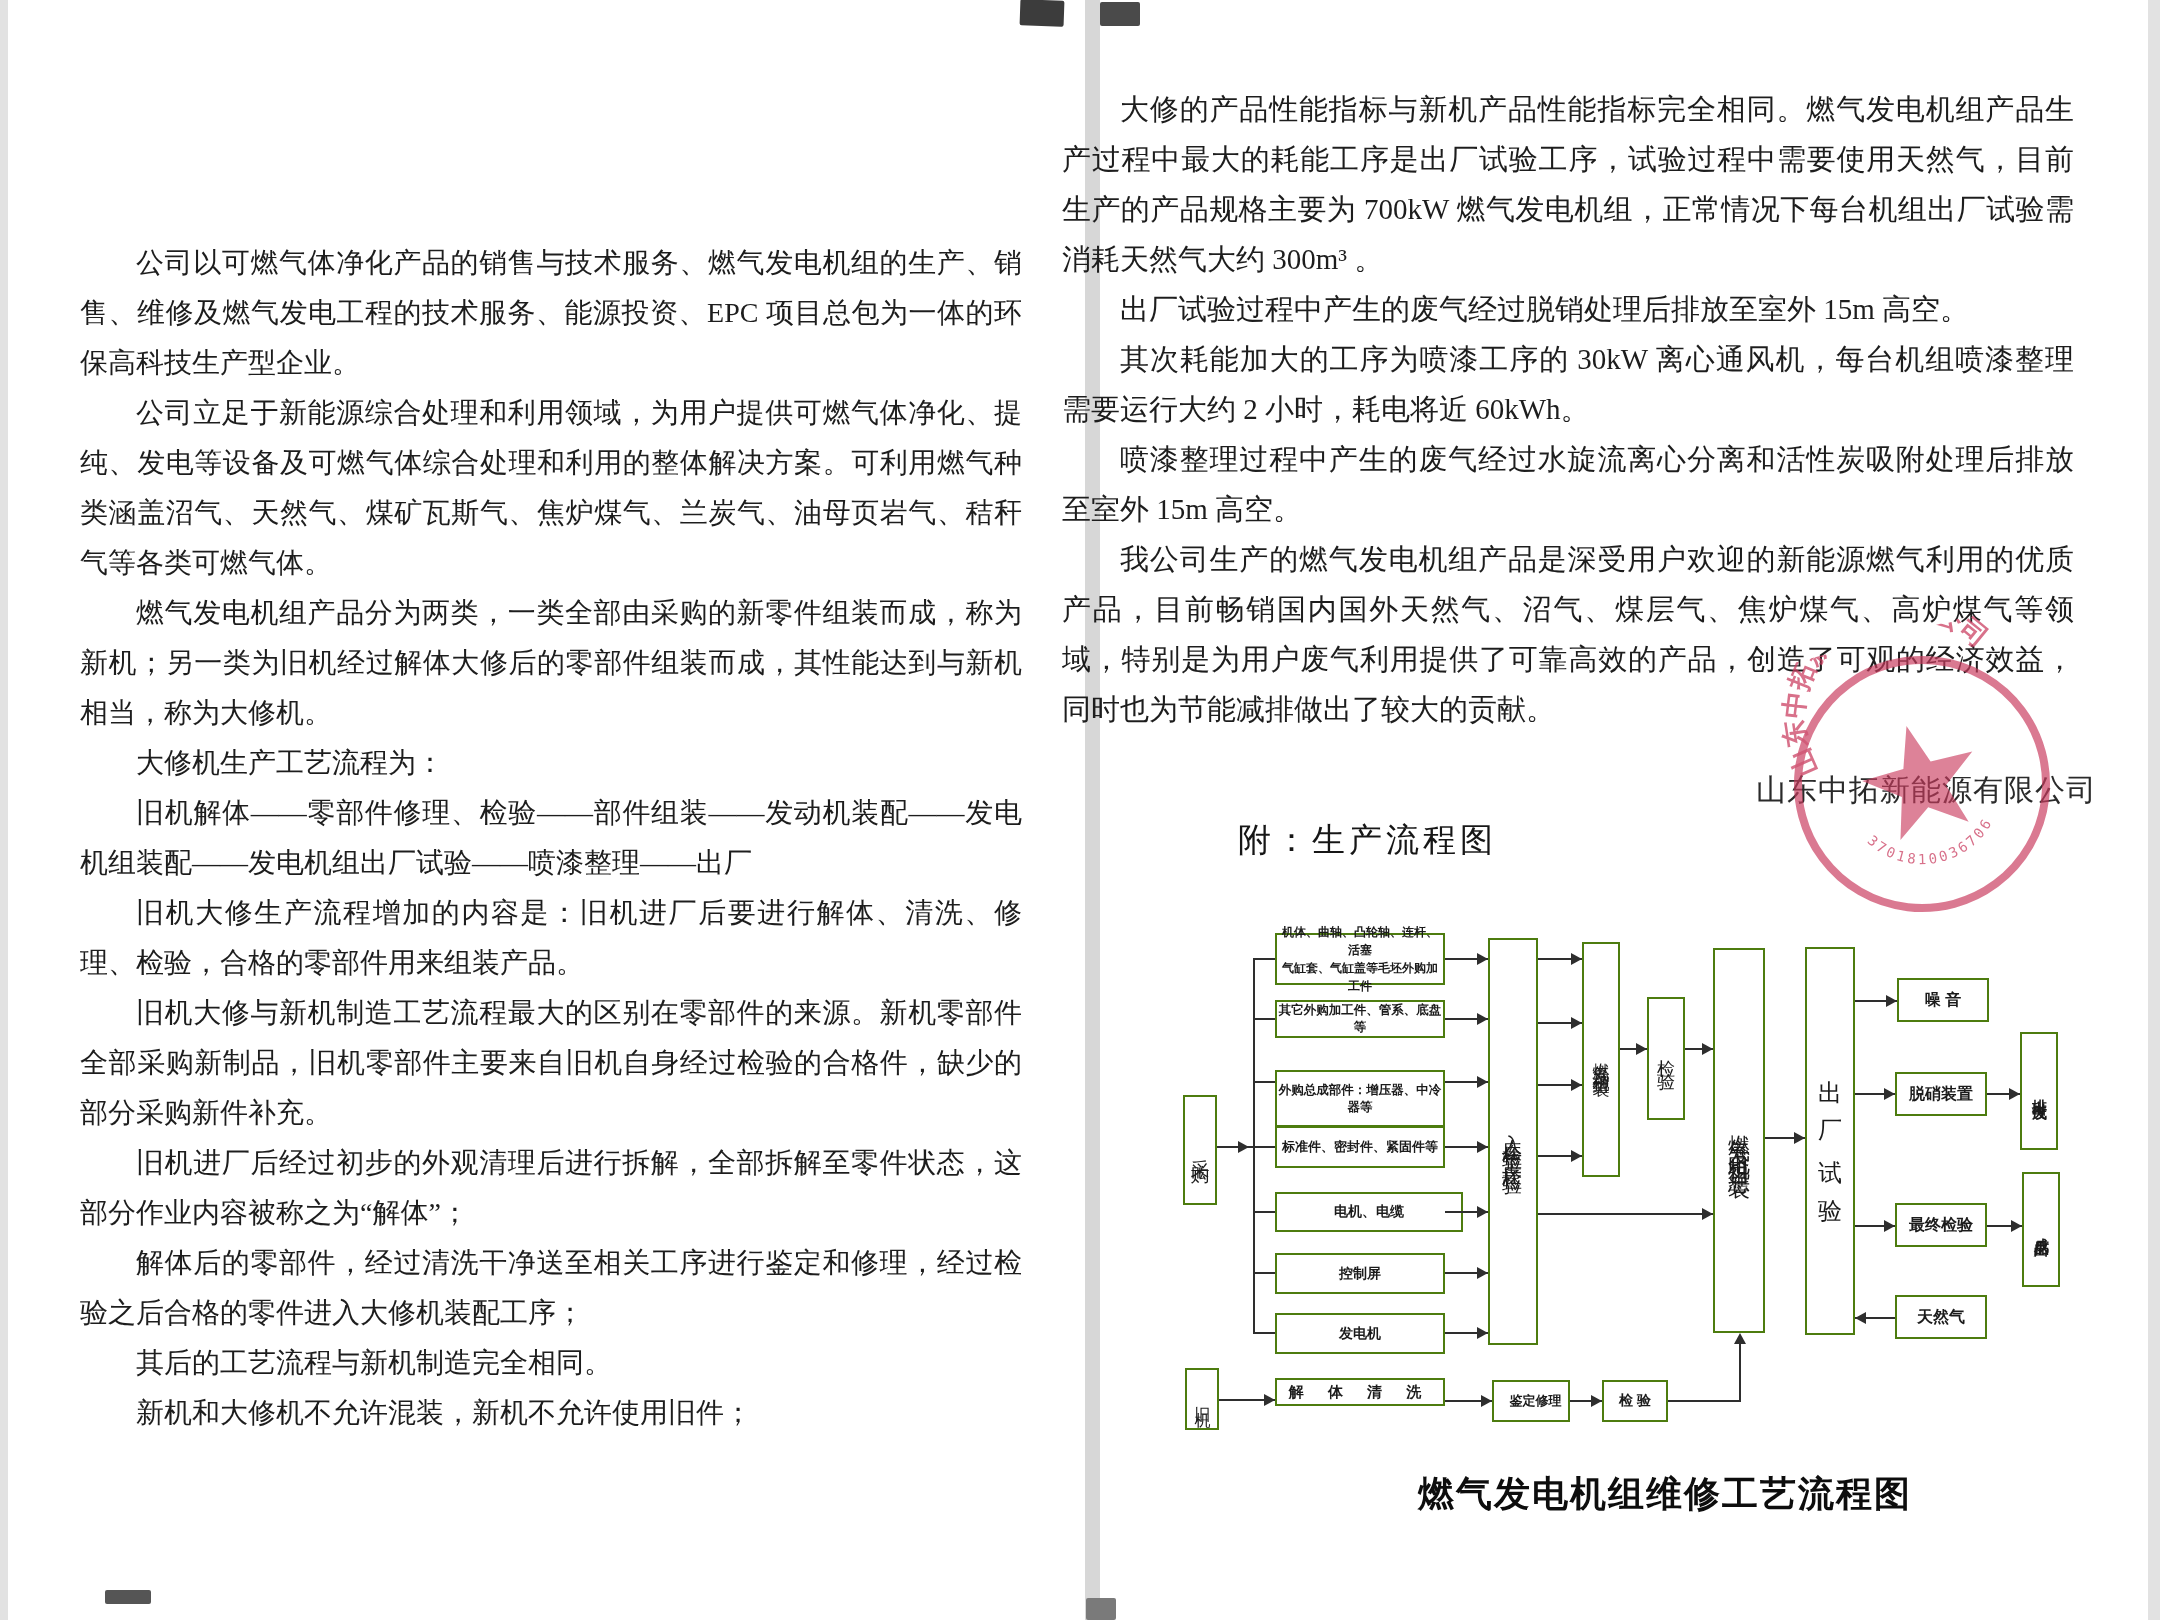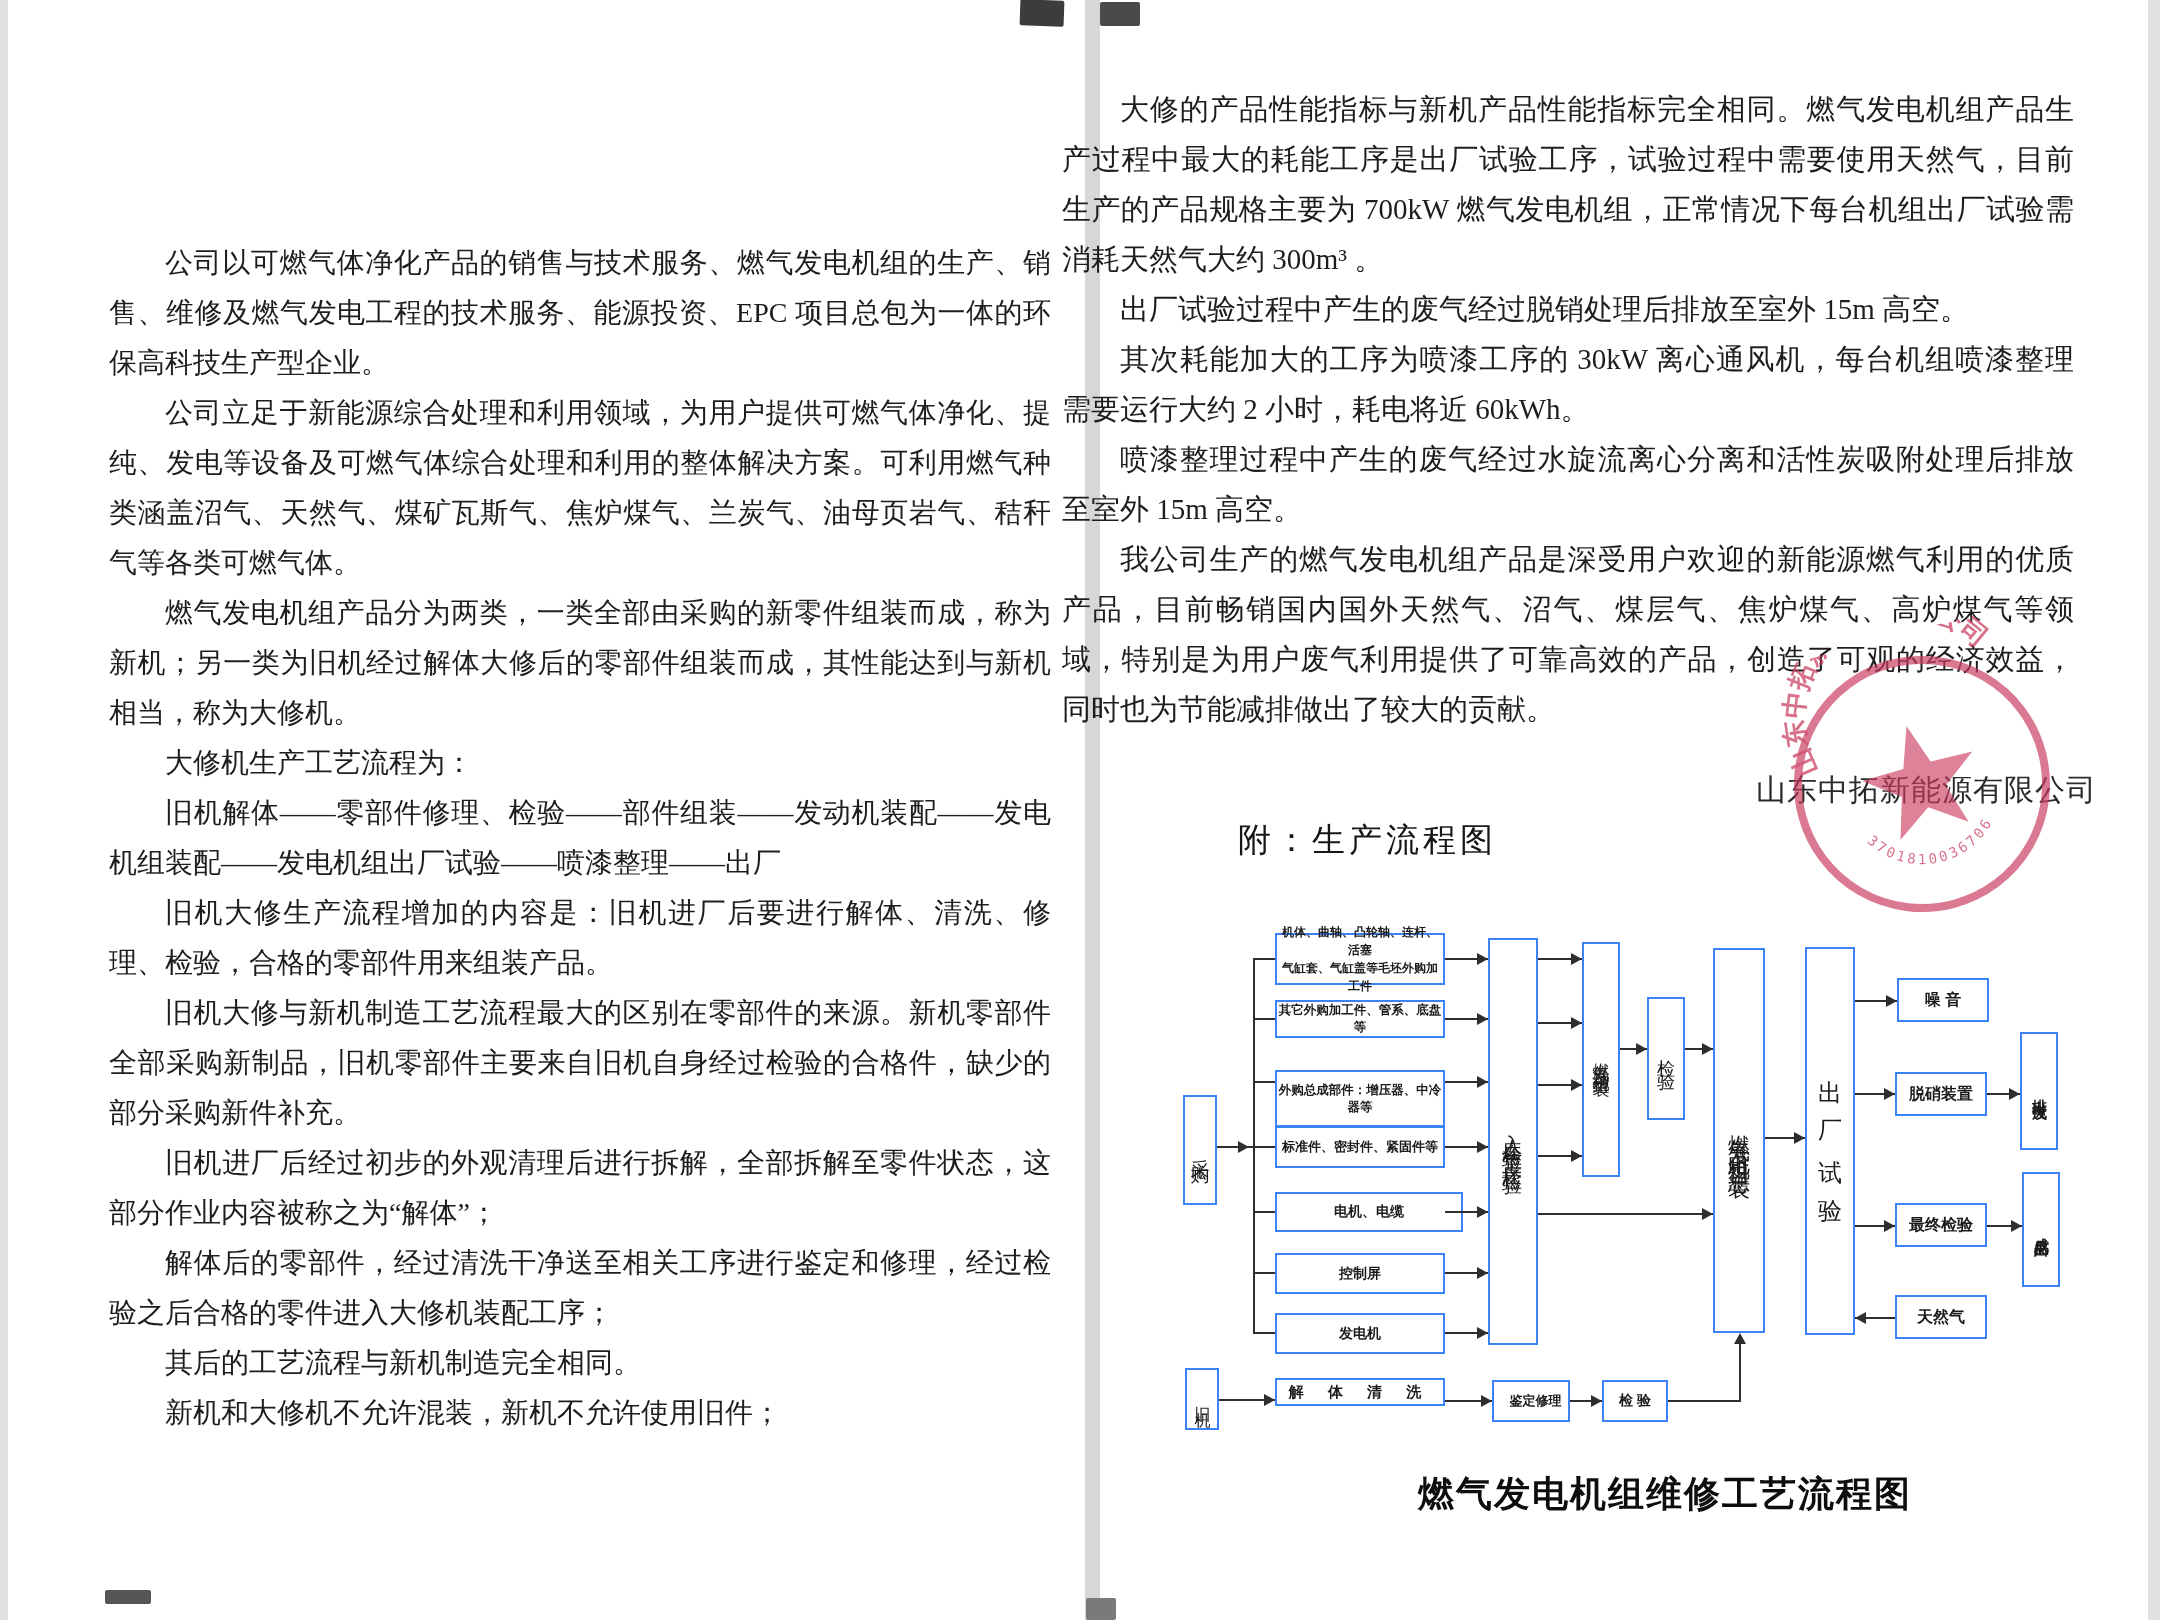--- a/index.html
+++ b/index.html
@@ -9,34 +9,34 @@
   #page-left{left:8px;width:1077px;}
   #page-right{left:1100px;width:1052px;}
   .gutter{position:absolute;left:1085px;top:0;width:15px;height:1620px;background:#d7d7d7;}
   .edge{position:absolute;background:#e2e2e2;}
   .scanmark{position:absolute;background:#3c3c3c;border-radius:2px;}
 
   .doc-title{position:absolute;left:95px;top:172px;width:945px;text-align:center;
              font-family:"Liberation Sans","DejaVu Sans",sans-serif;
              font-weight:bold;font-size:38px;letter-spacing:2px;color:#111;}
   .textcol{position:absolute;text-align:justify;line-height:50px;}
-  #left-text{left:109px;top:238px;width:942px;font-size:28px;}
+  #left-text{left:80px;top:238px;width:942px;font-size:28px;}
   #right-text{left:1062px;top:84px;width:1012px;font-size:29px;}
   .para{margin:0;text-indent:2em;}
 
   .company-line{position:absolute;left:1756px;top:770px;font-size:30px;color:#2a2a2a;
                 letter-spacing:1px;white-space:nowrap;}
   .attach-heading{position:absolute;left:1238px;top:818px;font-size:33px;color:#161616;
                   letter-spacing:4px;font-weight:500;}
   .flow-caption{position:absolute;left:1400px;top:1470px;width:530px;text-align:center;
                 font-family:"Liberation Sans","DejaVu Sans",sans-serif;
                 font-weight:bold;font-size:36px;color:#0d0d0d;letter-spacing:2px;}
 
   
-  .fbox{position:absolute;border:2px solid #3b82f6;background:#fff;display:flex;
+  .fbox{position:absolute;border:2px solid #4d7c0f;background:#fff;display:flex;
         align-items:center;justify-content:center;text-align:center;color:#1b1b1b;
         font-family:"Liberation Sans","DejaVu Sans",sans-serif;box-sizing:border-box;}
   .vert{writing-mode:vertical-rl;text-orientation:upright;letter-spacing:6px;}
   .hl{position:absolute;height:2px;background:#2e2e2e;}
   .vl{position:absolute;width:2px;background:#2e2e2e;}
   .ar{position:absolute;width:0;height:0;border:6px solid transparent;}
   .ar.r{border-left:11px solid #2e2e2e;border-right:0;}
   .ar.l{border-right:11px solid #2e2e2e;border-left:0;}
   .ar.u{border-bottom:11px solid #2e2e2e;border-top:0;}
 

